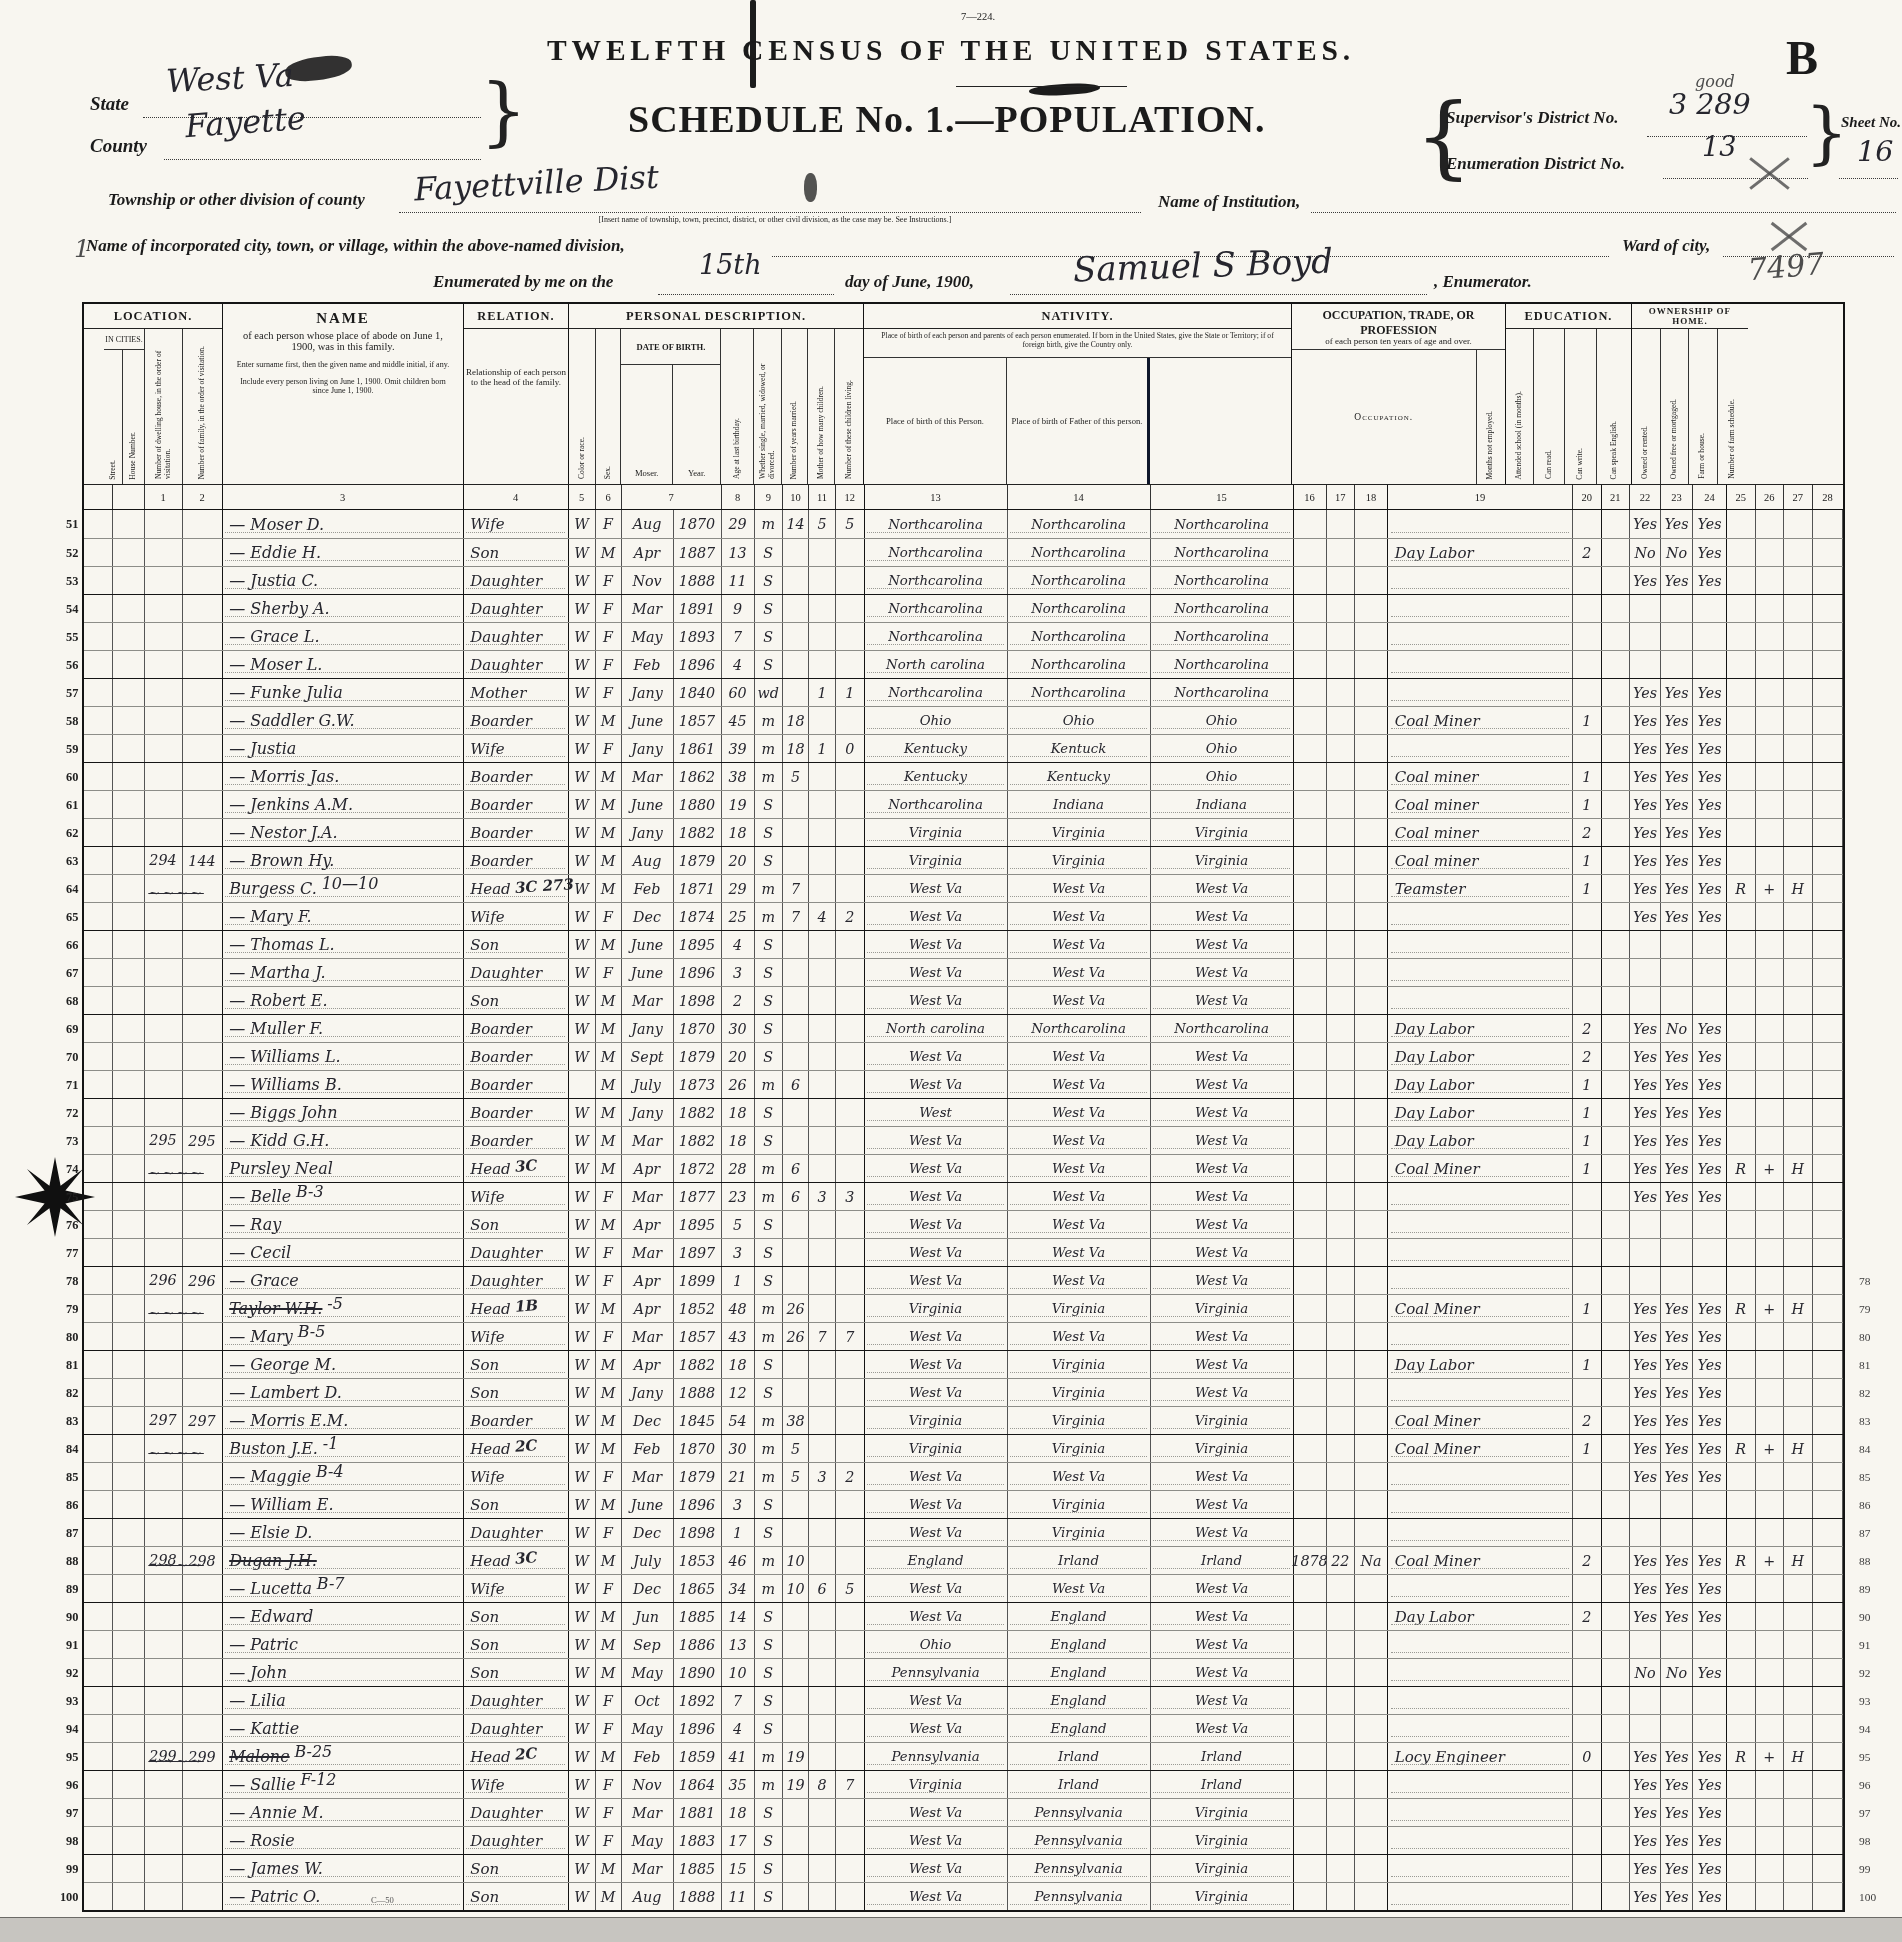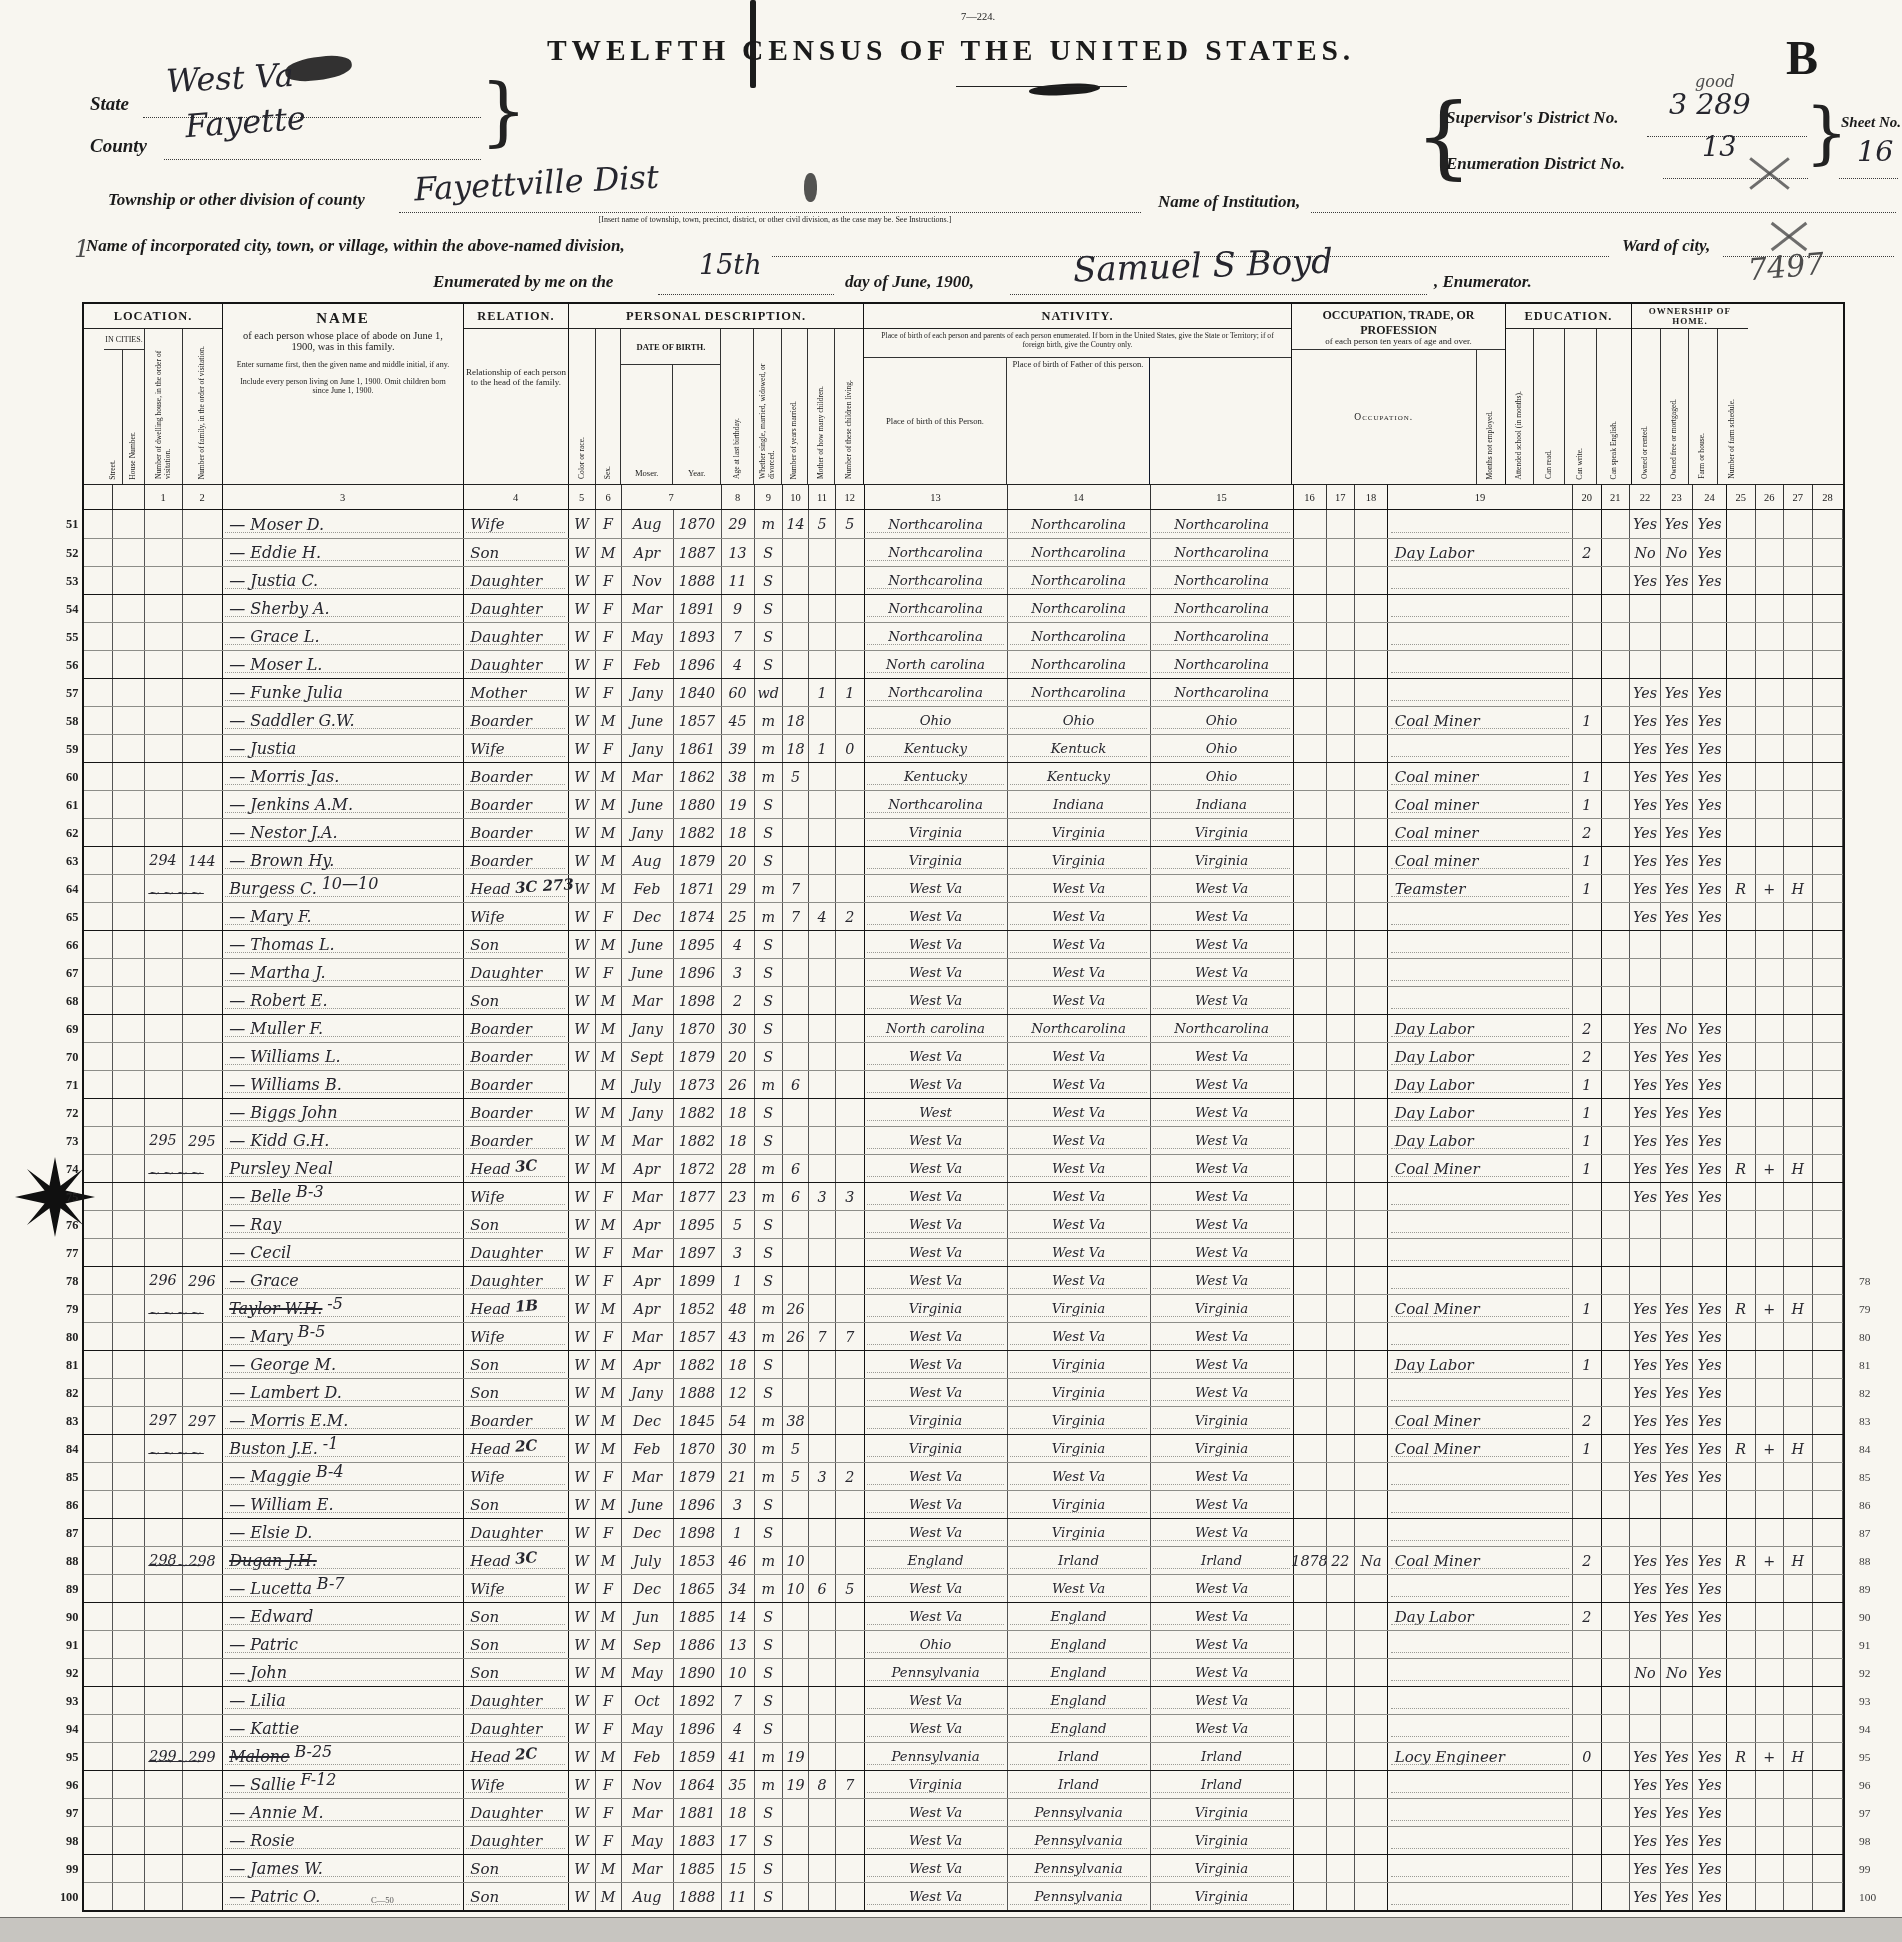--- a/index.html
+++ b/index.html
@@ -99,20 +99,21 @@
   <div class="abs" style="left:956px;top:86px;width:171px;border-top:1.9px solid #222;"></div>
 
   <div class="abs flabel" style="left:90px;top:93px;">State</div>
   <div class="abs hw-big" style="left:166px;top:59px;transform:rotate(-3deg);">West Va</div>
   <div class="dotline" style="left:143px;top:116px;width:338px;"></div>
   <div class="abs flabel" style="left:90px;top:135px;">County</div>
   <div class="abs hw-big" style="left:185px;top:103px;transform:rotate(-4deg);">Fayette</div>
   <div class="dotline" style="left:164px;top:158px;width:317px;"></div>
   <div class="abs brace" style="left:480px;top:74px;">}</div>
 
+  <div class="abs sched-title" style="left:628px;top:97px;">SCHEDULE No. 1.—POPULATION.</div>
 
   <div class="abs brace" style="left:1415px;top:91px;font-size:90px;">{</div>
   <div class="abs flabel sm" style="left:1446px;top:108px;">Supervisor's District No.</div>
   <div class="abs pencil" style="left:1695px;top:72px;font-size:16px;">good</div>
   <div class="abs hw-big" style="left:1669px;top:88px;font-size:28.5px;">3 289</div>
   <div class="dotline" style="left:1647px;top:135px;width:160px;"></div>
   <div class="abs flabel sm" style="left:1446px;top:154px;">Enumeration District No.</div>
   <div class="abs hw-big" style="left:1702px;top:131px;font-size:27px;">13</div>
   <div class="dotline" style="left:1663px;top:177px;width:145px;"></div>
   <div class="abs brace" style="left:1805px;top:99px;font-size:68px;">}</div>
@@ -221,21 +222,21 @@
         </div>
       </div>
 
       <div class="gcol" style="width:428px;">
         <div class="gtitle">NATIVITY.</div>
         <div style="font-size:7.6px;text-align:center;padding:1.9px 7.6px;border-bottom:1px solid #333;height:28.5px;">Place of birth of each person and parents of each person enumerated.  If born in the United States, give the State or Territory; if of foreign birth, give the Country only.</div>
         <div style="flex:1;display:flex;">
           <div style="width:143px;border-right:1px solid #333;display:flex;align-items:center;justify-content:center;">
               <div class="hsub">Place of birth of this Person.</div>
             </div>
-          <div style="width:143px;border-right:1px solid #0f172a;display:flex;align-items:flex-start;justify-content:center;">
+          <div style="width:143px;border-right:3px solid #0f172a;display:flex;align-items:center;justify-content:center;">
               <div class="hsub">Place of birth of Father of this person.</div>
             </div>
         </div>
       </div>
 
 
       <div class="gcol" style="width:214px;">
         <div style="font-size:12px;font-weight:bold;text-align:center;padding-top:3.8px;height:30px;">OCCUPATION, TRADE, OR PROFESSION</div>
         <div class="hsub" style="font-size:9px;border-bottom:1px solid #333;padding-bottom:2.9px;">of each person ten years of age and over.</div>
         <div style="flex:1;display:flex;">

